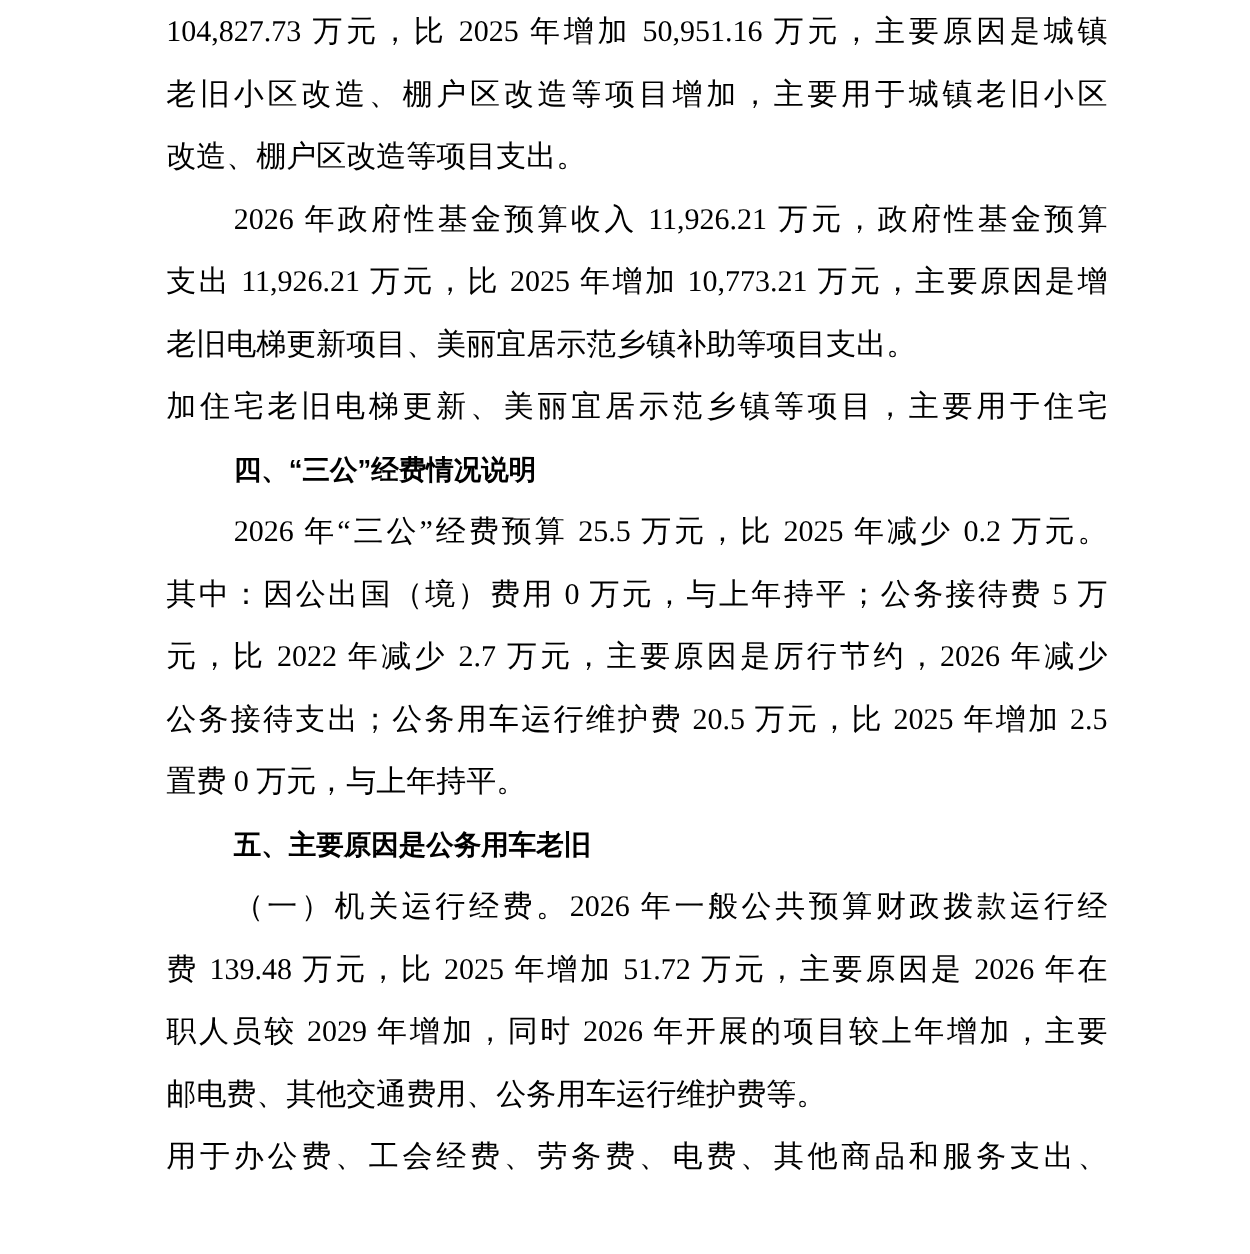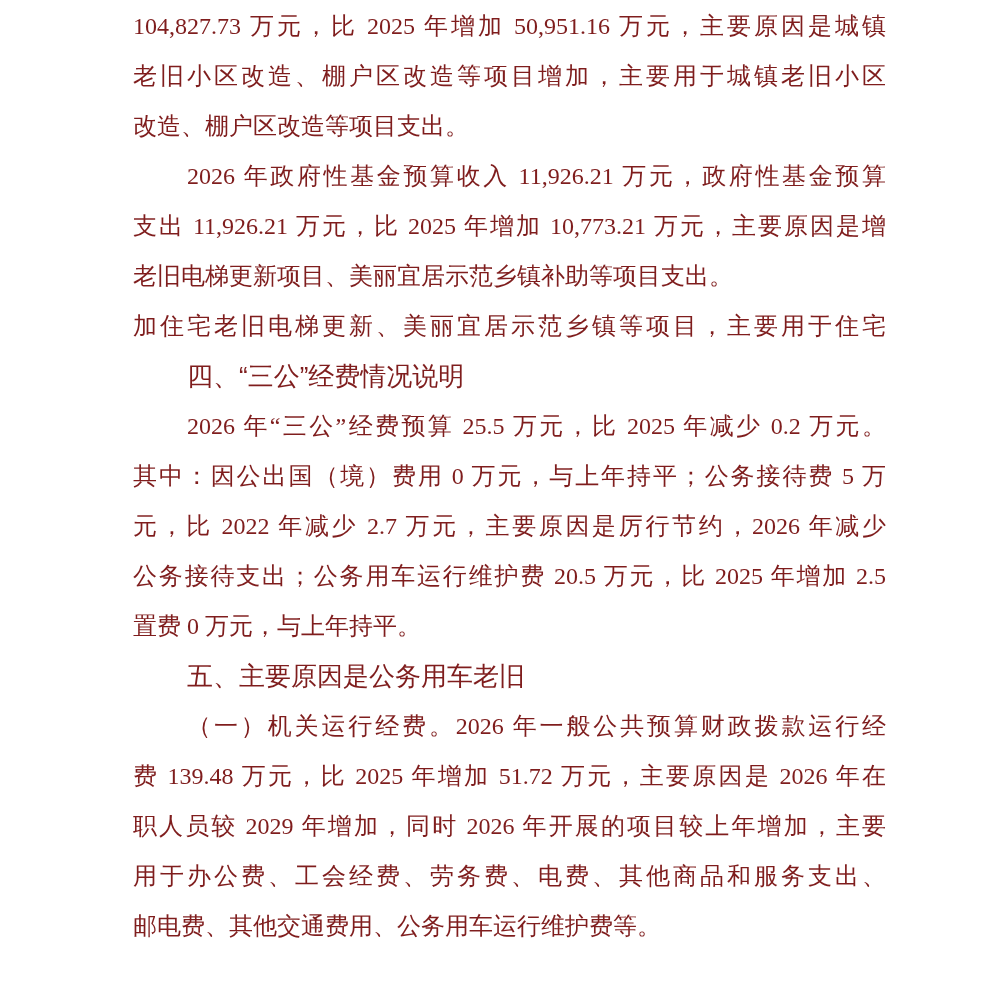--- a/index.html
+++ b/index.html
@@ -17,41 +17,41 @@
   .text-block {
     position: absolute;
     left: 133px;
     top: 1px;
     width: 753px;
   }
   .line {
     font-family: "Liberation Serif", "DejaVu Serif", serif;
     font-size: 24px;
     line-height: 50px;
-    color: #7f1d1d;
+    color: #000000;
     text-align: justify;
     text-align-last: justify;
     white-space: nowrap;
   }
   .line.justified {
     white-space: normal;
     overflow: hidden;
     height: 50px;
   }
   .line.last {
     text-align: center;
     text-align-last: left;
   }
   .line.indent {
     padding-left: 54px;
   }
   .line.heading {
     font-family: "Liberation Sans", "DejaVu Sans", sans-serif;
-    font-weight: normal;
-    font-size: 26px;
+    font-weight: bold;
+    font-size: 22px;
     text-align: right;
     text-align-last: left;
   }
 </style>
 </head>
 <body>
 
 <div class="page">
   <div class="text-block">
 
@@ -70,17 +70,17 @@
     <div class="line justified">其中：因公出国（境）费用 0 万元，与上年持平；公务接待费 5 万</div>
     <div class="line justified">元，比 2022 年减少 2.7 万元，主要原因是厉行节约，2026 年减少</div>
     <div class="line justified">公务接待支出；公务用车运行维护费 20.5 万元，比 2025 年增加 2.5</div>
     <div class="line last">置费 0 万元，与上年持平。</div>
 
     <div class="line heading indent">五、主要原因是公务用车老旧</div>
 
     <div class="line justified indent">（一）机关运行经费。2026 年一般公共预算财政拨款运行经</div>
     <div class="line justified">费 139.48 万元，比 2025 年增加 51.72 万元，主要原因是 2026 年在</div>
     <div class="line justified">职人员较 2029 年增加，同时 2026 年开展的项目较上年增加，主要</div>
+    <div class="line last">邮电费、其他交通费用、公务用车运行维护费等。</div>
     <div class="line justified">用于办公费、工会经费、劳务费、电费、其他商品和服务支出、</div>
-    <div class="line last">邮电费、其他交通费用、公务用车运行维护费等。</div>
 
   </div>
 </div>
 
 </body></html>

